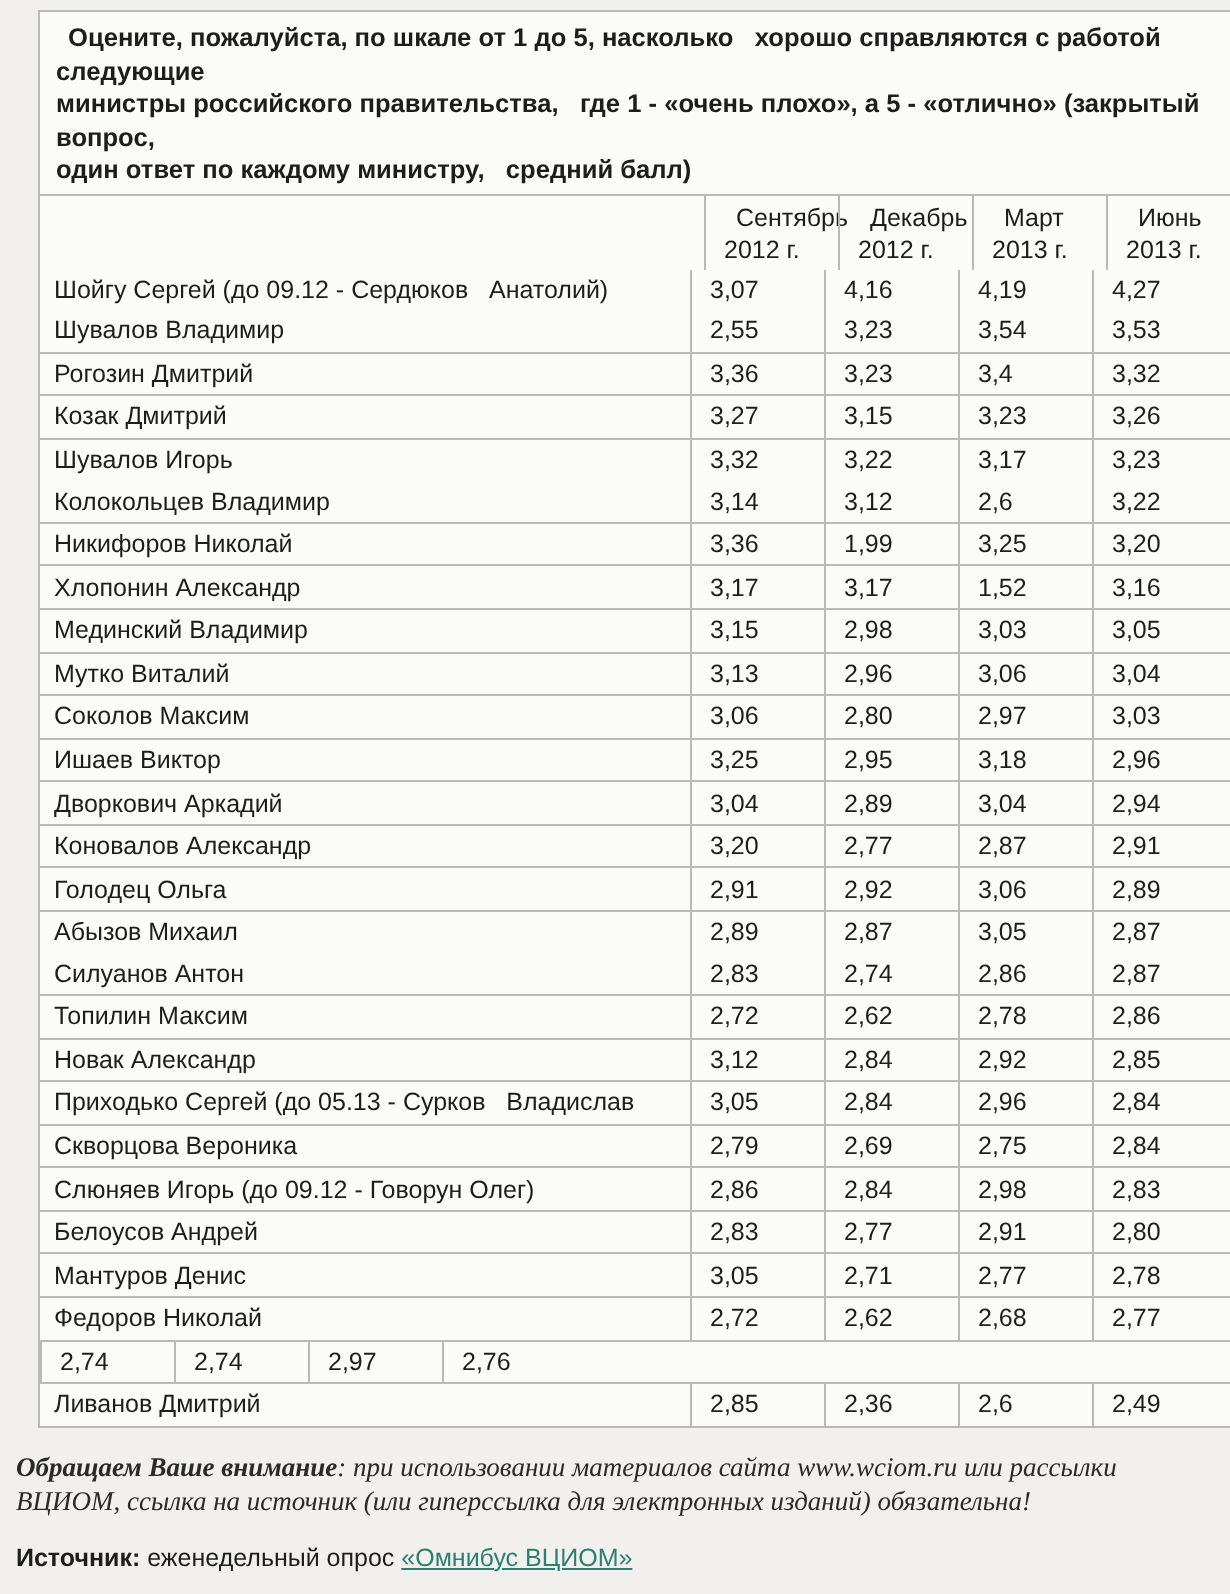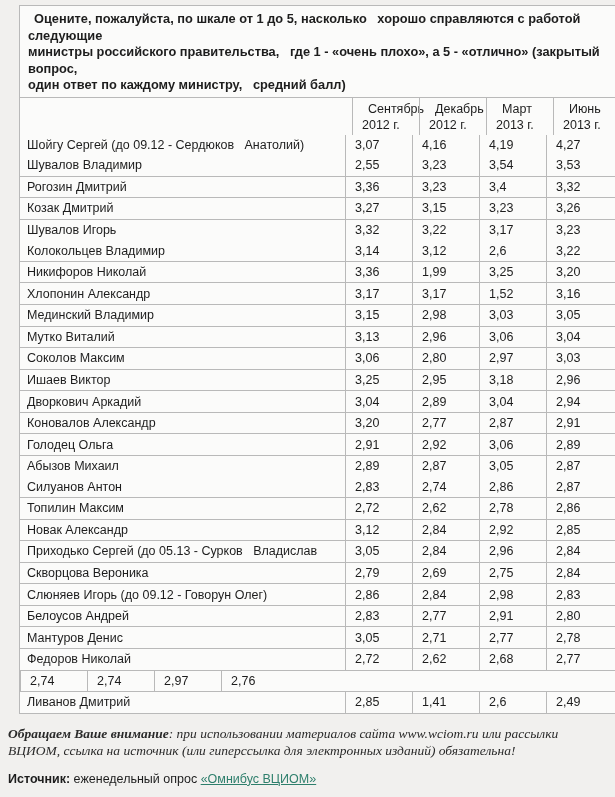--- a/index.html
+++ b/index.html
@@ -280,21 +280,21 @@
     </div>
         <div class="trow">
       <div class="cell valcol">2,74</div>
       <div class="cell valcol">2,74</div>
       <div class="cell valcol">2,97</div>
       <div class="cell valcol">2,76</div>
     </div>
         <div class="trow">
       <div class="cell namecol">Ливанов Дмитрий</div>
       <div class="cell valcol">2,85</div>
-      <div class="cell valcol">1,41</div>
+      <div class="cell valcol">2,36</div>
       <div class="cell valcol">2,6</div>
       <div class="cell valcol">2,49</div>
     </div>
       </div>
 
   </div>
 
   <div class="footer">
     <div class="notice">
       <b>Обращаем Ваше внимание</b><span>: при использовании материалов сайта www.wciom.ru или рассылки ВЦИОМ, ссылка на источник (или гиперссылка для электронных изданий) обязательна!</span>

